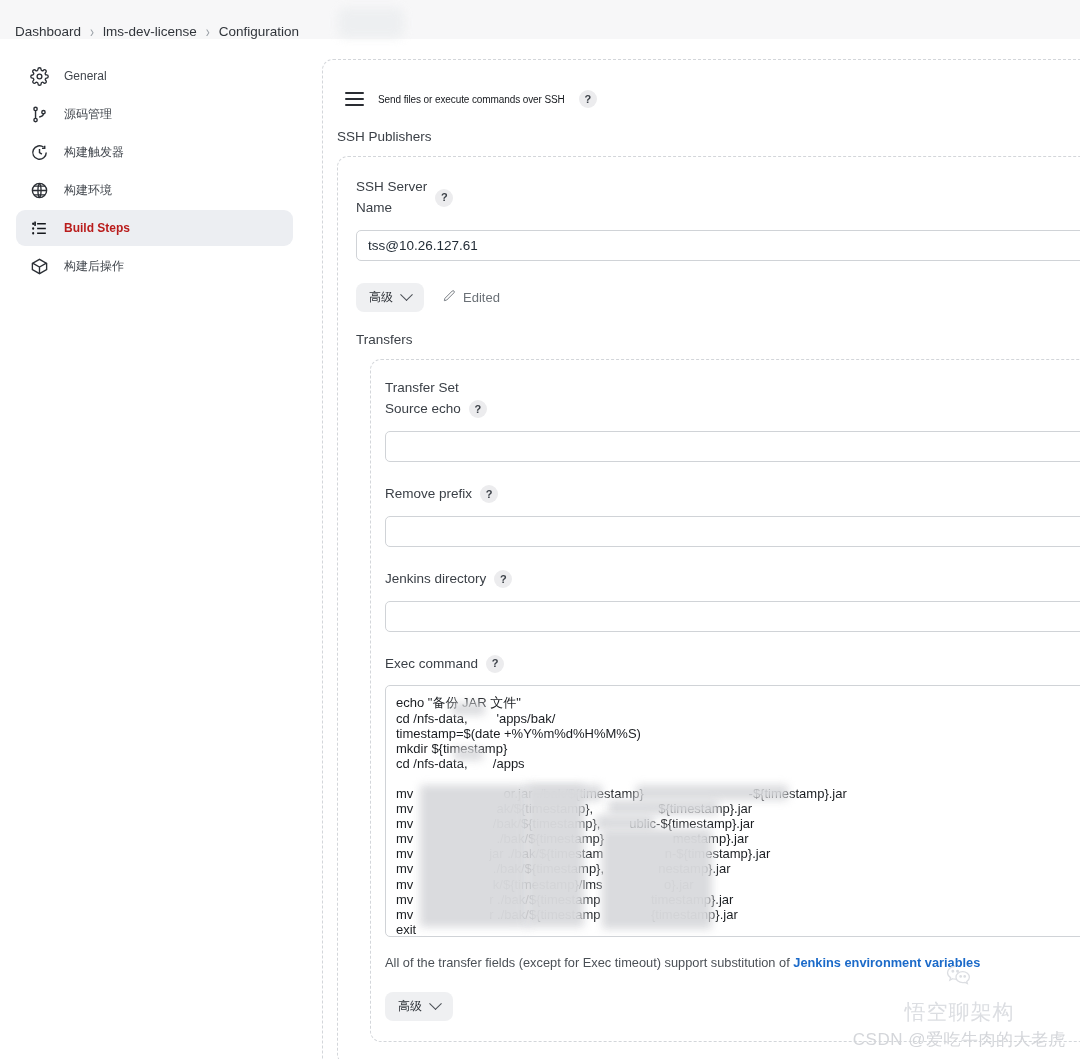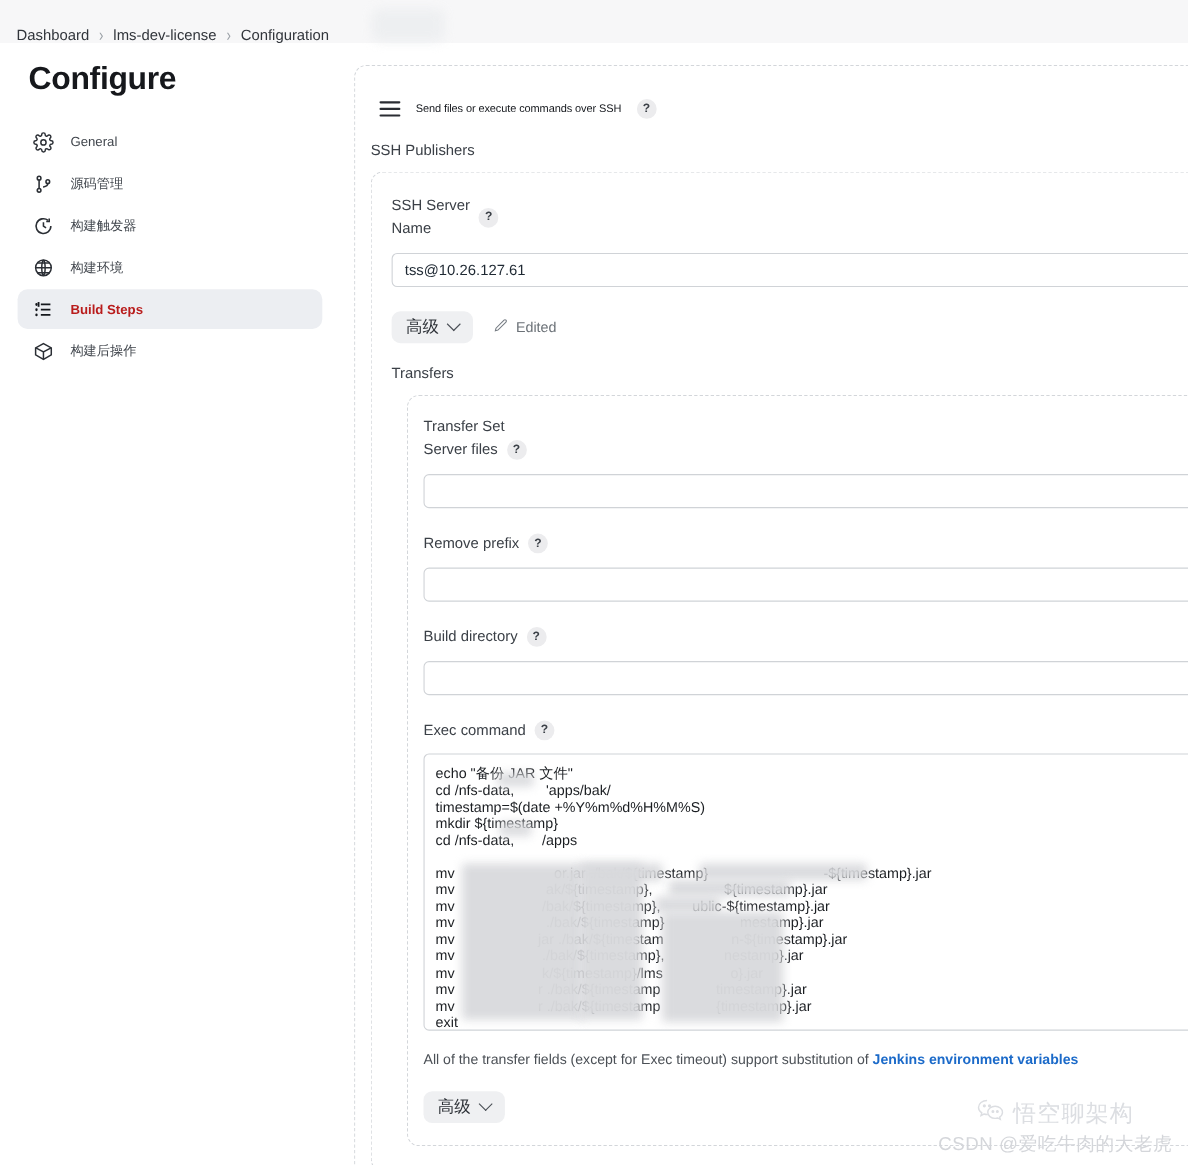--- a/index.html
+++ b/index.html
@@ -189,21 +189,21 @@
   }
   .adv-btn {
     display: inline-flex; align-items: center; gap: 9px;
     height: 29px;
     padding: 0 13px;
     border: none;
     border-radius: 8px;
     background: #eff0f2;
     color: #2c3036;
     font-family: "Liberation Sans", sans-serif;
-    font-size: 15px;
+    font-size: 12px;
     cursor: pointer;
   }
   .chev {
     width: 9px; height: 9px;
     border-right: 1.7px solid #4a4f56;
     border-bottom: 1.7px solid #4a4f56;
     transform: rotate(45deg) translate(-2px,-2px);
   }
   .edited-chip {
     display: inline-flex; align-items: center; gap: 7px;
@@ -263,20 +263,21 @@
     color: #d6d8dc;
     user-select: none;
     pointer-events: none;
     z-index: 20;
   }
   .wm-top {
     display: flex; align-items: center; justify-content: center; gap: 7px;
     font-size: 21px;
     letter-spacing: 1px;
     color: #dcdee2;
+    flex-direction: column;
   }
   .wm-bottom {
     margin-top: 2px;
     font-size: 17px;
     color: #d4d6da;
     letter-spacing: .5px;
   }
 </style>
 </head>
 <body>
@@ -284,21 +285,20 @@
 <div class="breadcrumb-bar">
   <a class="crumb" href="#">Dashboard</a>
   <span class="crumb-sep">›</span>
   <a class="crumb" href="#">lms-dev-license</a>
   <span class="crumb-sep">›</span>
   <a class="crumb" href="#">Configuration</a>
 </div>
 <div class="top-artifact"></div>
 
 <aside class="sidebar">
-  <h1 class="configure-title">Configure</h1>
 
   <div class="nav-item">
     <span class="nav-ico">
       <svg width="19" height="19" viewBox="0 0 24 24" fill="none" stroke="#2b2f35" stroke-width="1.7">
         <circle cx="12" cy="12" r="3"></circle>
         <path d="M19.4 15a1.6 1.6 0 0 0 .3 1.8l.1.1a2 2 0 1 1-2.8 2.8l-.1-.1a1.6 1.6 0 0 0-1.8-.3 1.6 1.6 0 0 0-1 1.5V21a2 2 0 1 1-4 0v-.1A1.6 1.6 0 0 0 9 19.4a1.6 1.6 0 0 0-1.8.3l-.1.1a2 2 0 1 1-2.8-2.8l.1-.1a1.6 1.6 0 0 0 .3-1.8 1.6 1.6 0 0 0-1.5-1H3a2 2 0 1 1 0-4h.1A1.6 1.6 0 0 0 4.6 9a1.6 1.6 0 0 0-.3-1.8l-.1-.1a2 2 0 1 1 2.8-2.8l.1.1a1.6 1.6 0 0 0 1.8.3H9a1.6 1.6 0 0 0 1-1.5V3a2 2 0 1 1 4 0v.1a1.6 1.6 0 0 0 1 1.5 1.6 1.6 0 0 0 1.8-.3l.1-.1a2 2 0 1 1 2.8 2.8l-.1.1a1.6 1.6 0 0 0-.3 1.8V9a1.6 1.6 0 0 0 1.5 1H21a2 2 0 1 1 0 4h-.1a1.6 1.6 0 0 0-1.5 1z"></path>
       </svg>
     </span>
     <span class="nav-label">General</span>
   </div>
@@ -398,33 +398,33 @@
       </div>
 
       <div class="section-label spacer-label" style="padding-left:0">Transfers</div>
 
       <div class="dashed-box level2">
         <div class="field-label">
           <span class="lbl-text">Transfer Set</span>
         </div>
 
         <div class="field-label">
-          <span class="lbl-text">Server files</span>
+          <span class="lbl-text">Source echo</span>
           <span class="help-badge">?</span>
         </div>
         <input class="text-input" type="text" value="" style="">
 
         <div class="field-label" style="margin-top:22px">
           <span class="lbl-text">Remove prefix</span>
           <span class="help-badge">?</span>
         </div>
         <input class="text-input" type="text" value="" style="">
 
         <div class="field-label" style="margin-top:22px">
-          <span class="lbl-text">Build directory</span>
+          <span class="lbl-text">Jenkins directory</span>
           <span class="help-badge">?</span>
         </div>
         <input class="text-input" type="text" value="" style="">
 
         <div class="field-label" style="margin-top:22px">
           <span class="lbl-text">Exec command</span>
           <span class="help-badge">?</span>
         </div>
 
         <div class="code-box">

